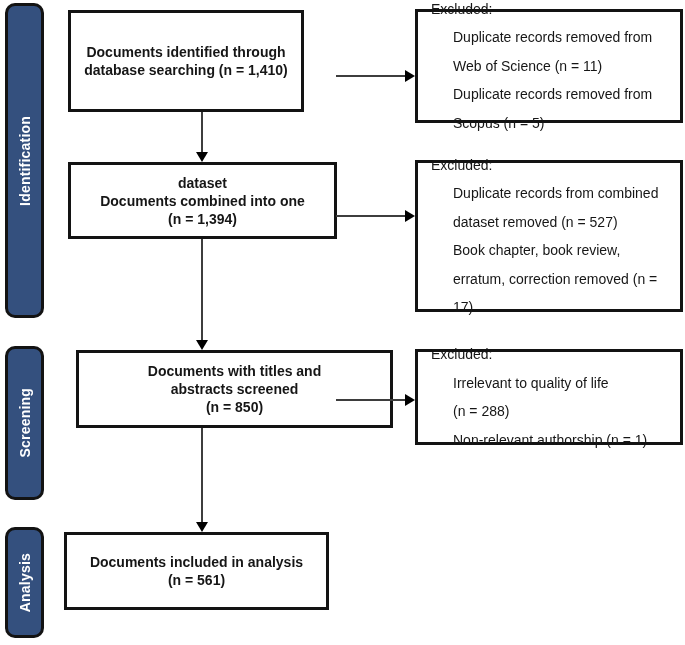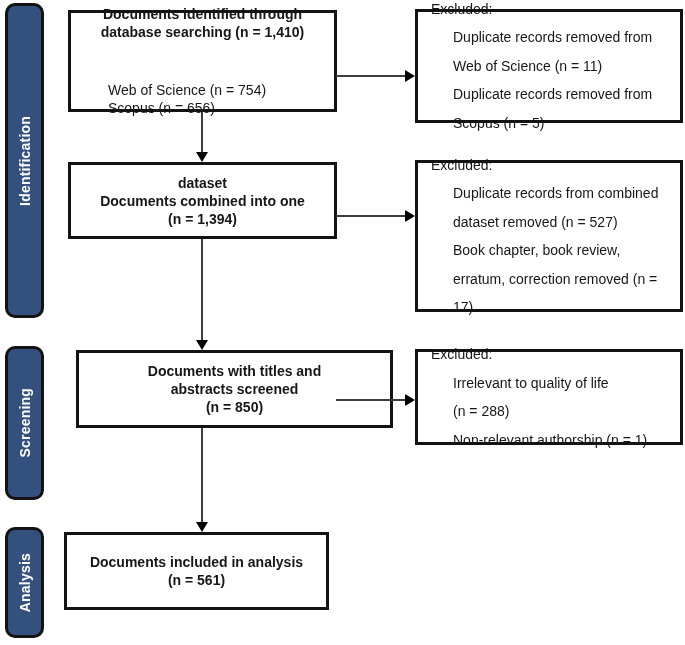--- a/index.html
+++ b/index.html
@@ -75,28 +75,24 @@
   <div class="stage" style="top:3px; height:315px;">
     <span class="stage-label">Identification</span>
   </div>
   <div class="stage" style="top:346px; height:154px;">
     <span class="stage-label">Screening</span>
   </div>
   <div class="stage" style="top:527px; height:111px;">
     <span class="stage-label">Analysis</span>
   </div>
 
-  <div class="box" style="left:68px; top:10px; width:269px; height:102px;gap:40px;">
+  <div class="box" style="left:68px; top:10px; width:236px; height:102px;gap:40px;">
     <div class="main-title">
       <div>Documents identified through</div>
       <div>database searching (n = 1,410)</div>
-    </div>
-    <div class="details">
-      <div>Web of Science (n = 754)</div>
-      <div>Scopus (n = 656)</div>
     </div>
   </div>
 
   <div class="box" style="left:68px; top:162px; width:269px; height:77px;">
     <div class="main-title">
       <div>dataset</div>
       <div>Documents combined into one</div>
       <div>(n = 1,394)</div>
     </div>
   </div>

